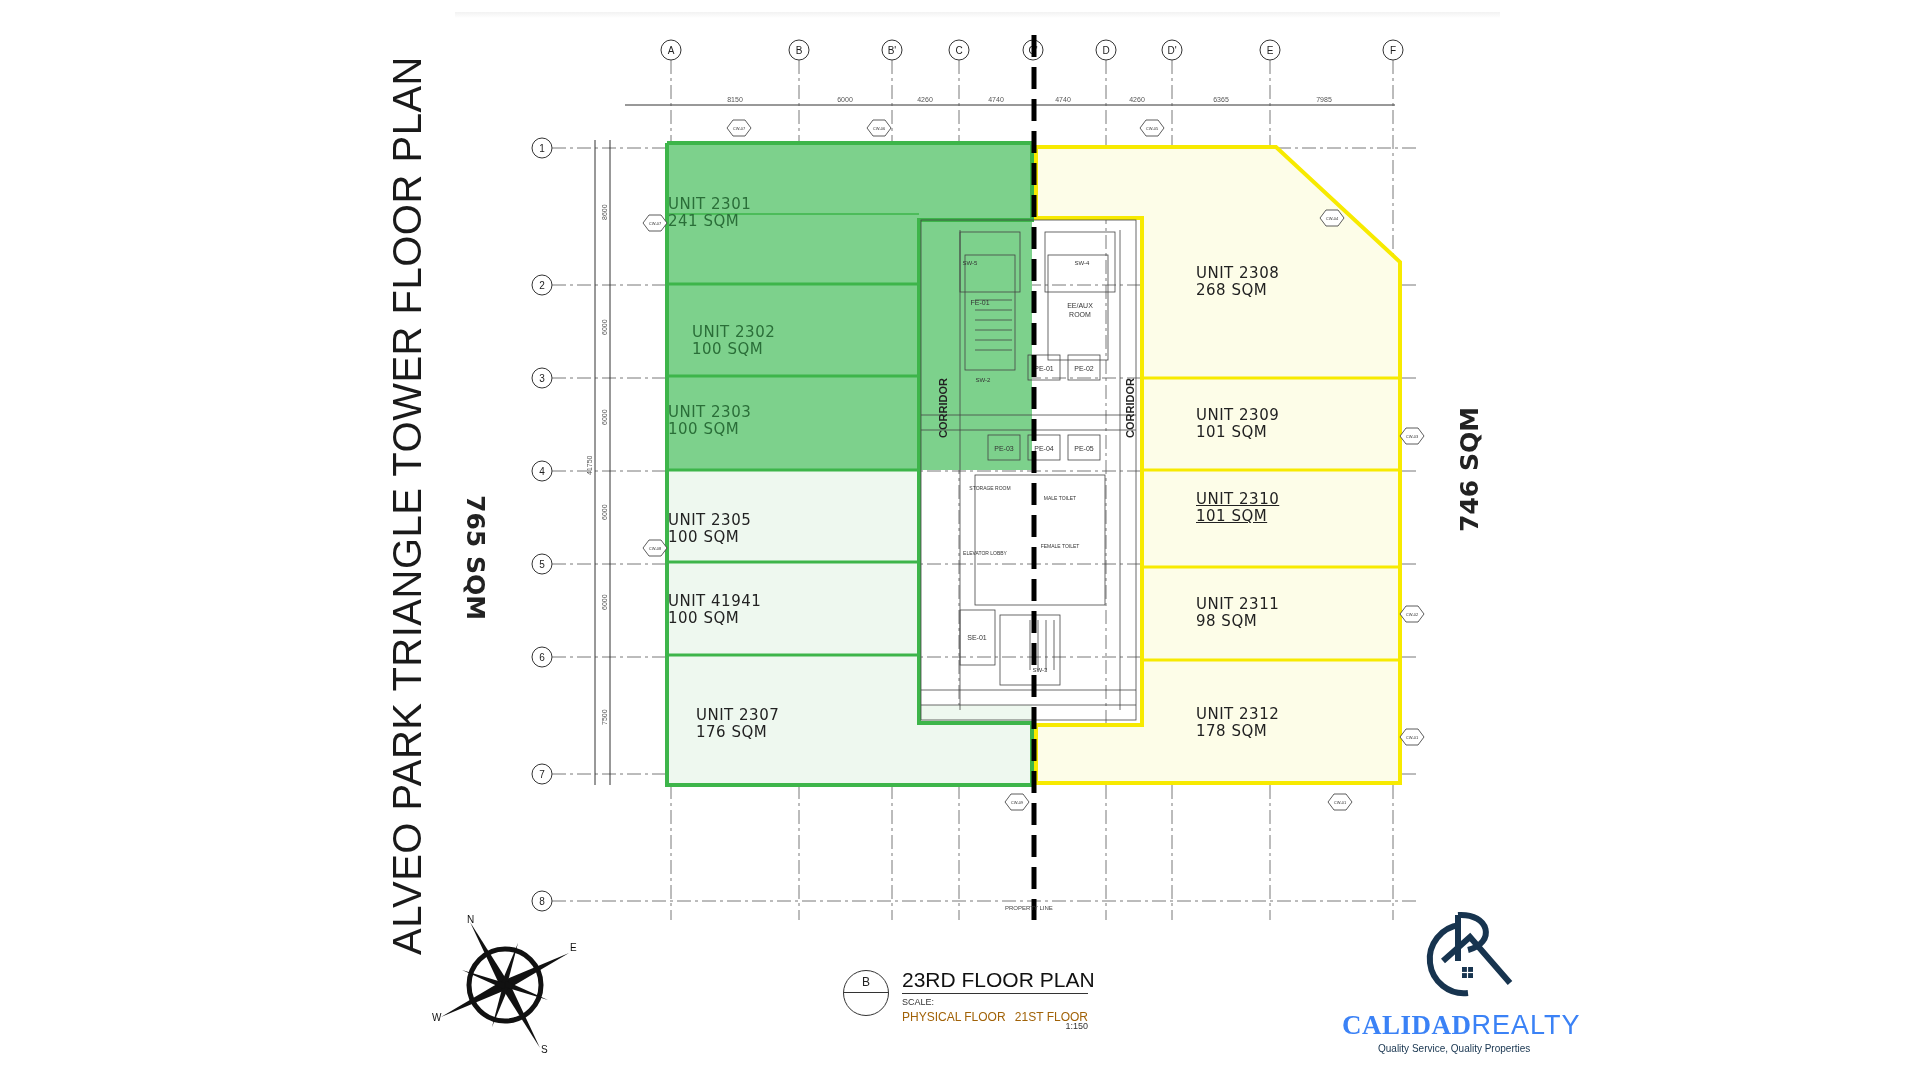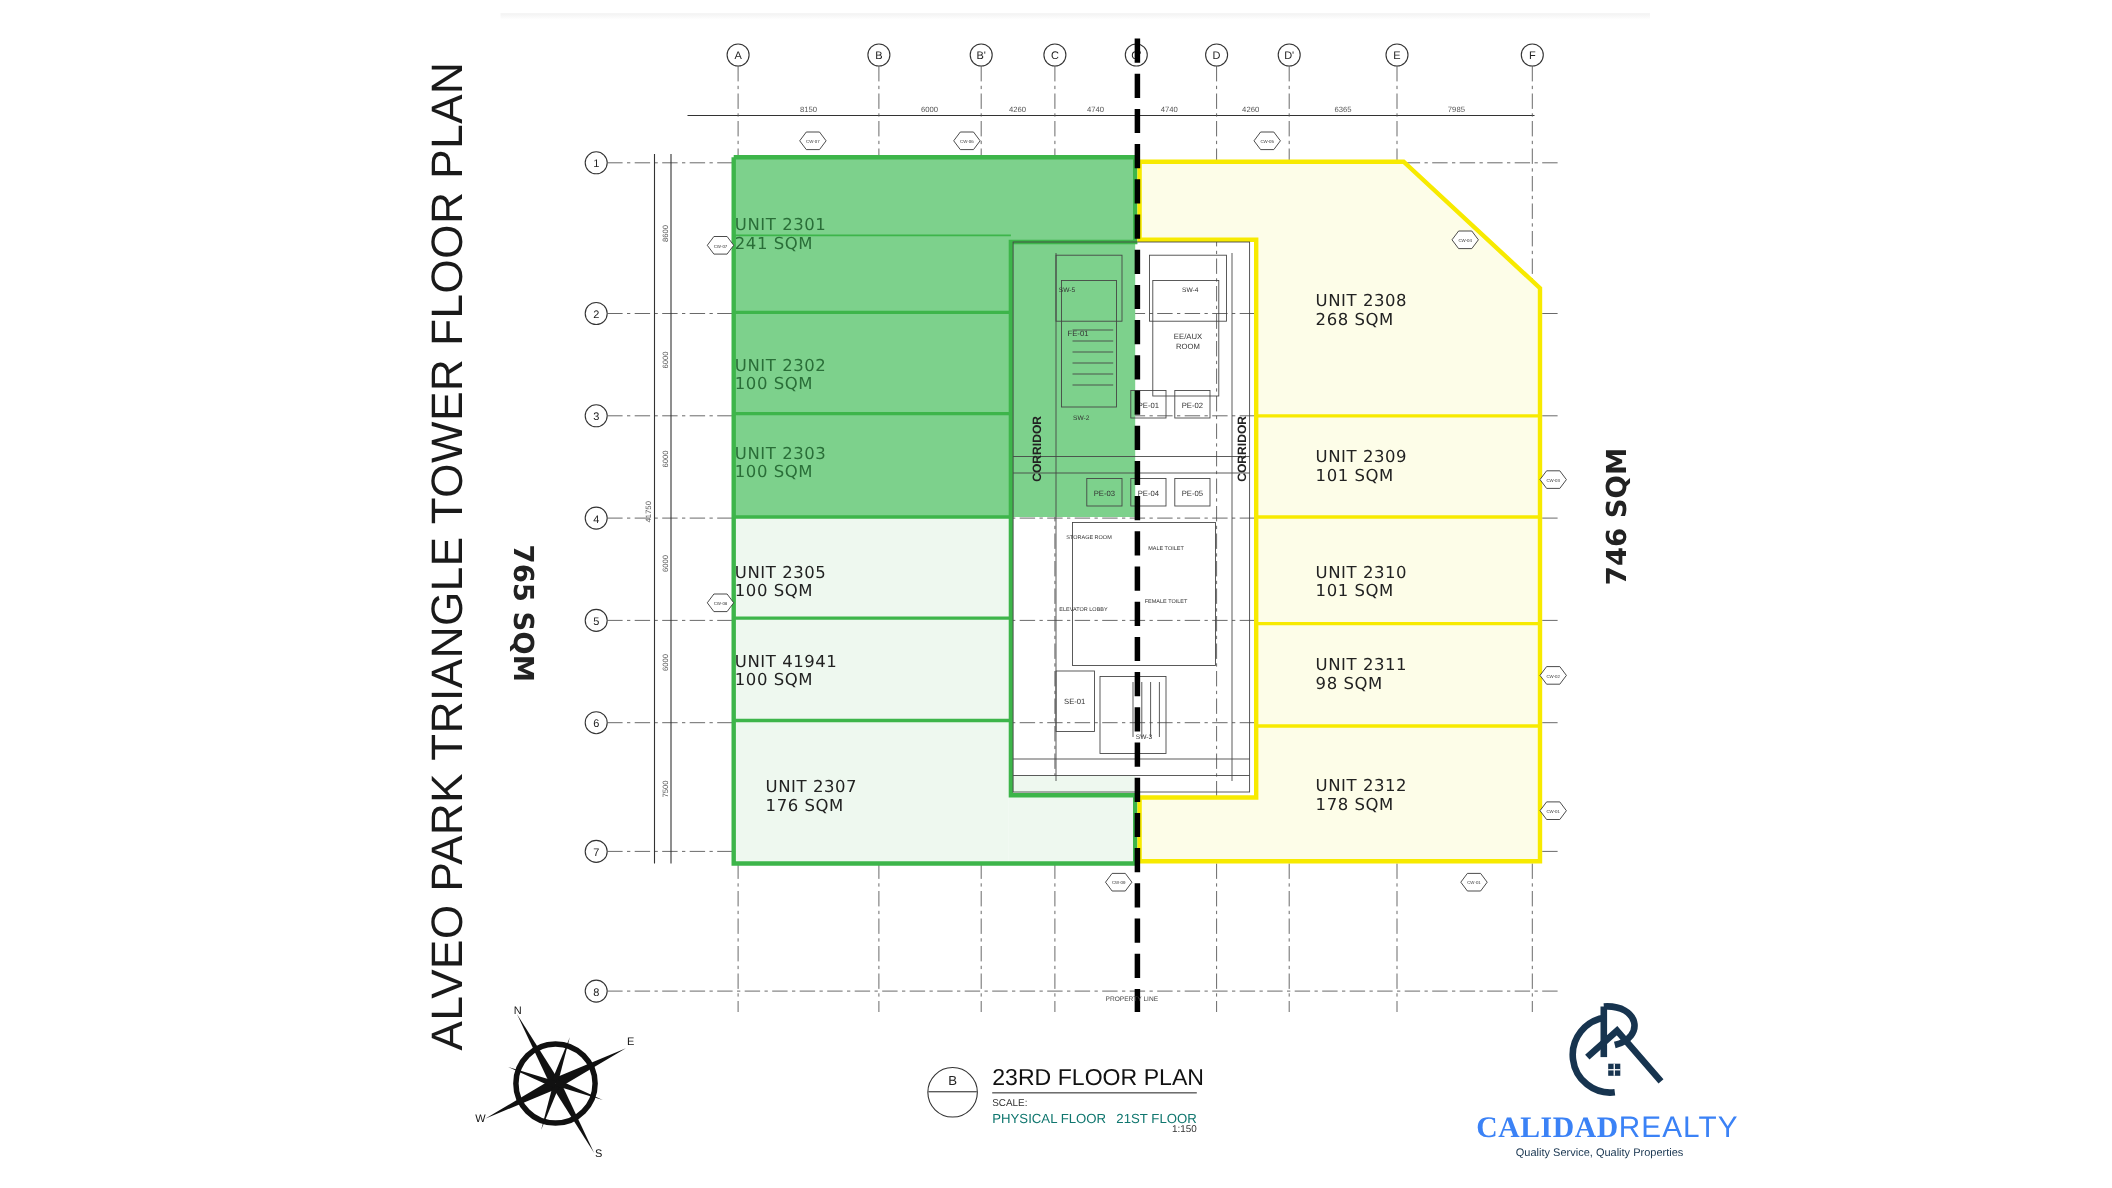--- a/index.html
+++ b/index.html
@@ -8,21 +8,21 @@
   .title-vert{position:absolute;left:385px;top:955px;transform-origin:0 0;transform:rotate(-90deg);font-size:40px;letter-spacing:0.5px;color:#1a1a1a;white-space:nowrap;font-family:"Liberation Sans",sans-serif;}
   .area-left{position:absolute;left:490px;top:495px;transform-origin:0 0;transform:rotate(90deg);font-size:25px;font-weight:bold;white-space:nowrap;font-family:"DejaVu Sans",sans-serif;}
   .area-right{position:absolute;left:1455px;top:532px;transform-origin:0 0;transform:rotate(-90deg);font-size:25px;font-weight:bold;white-space:nowrap;font-family:"DejaVu Sans",sans-serif;}
   svg text{font-family:"Liberation Sans",sans-serif;}
   .unit-label{position:absolute;text-align:left;font-family:"DejaVu Sans",sans-serif;font-size:15px;line-height:17px;letter-spacing:0.5px;color:#222;width:150px;}
   .unit-label.green{color:#2a6e38;}
   .plan-title{position:absolute;left:902px;top:968px;font-size:21px;color:#111;text-align:right;}
   .plan-rule{position:absolute;left:902px;top:993px;width:186px;height:1px;background:#333;}
   .plan-scale{position:absolute;left:902px;top:997px;font-size:9px;color:#333;width:186px;}
   .plan-scale span.r{position:absolute;right:0;top:0;margin-top:24px;}
-  .plan-phys{position:absolute;left:902px;top:1010px;font-size:12px;color:#0f766e;width:186px;}
+  .plan-phys{position:absolute;left:902px;top:1010px;font-size:12px;color:#a16207;width:186px;}
   .plan-phys span.r{position:absolute;right:0;top:0;}
   .plan-bubble{position:absolute;left:843px;top:970px;width:44px;height:44px;border:1px solid #333;border-radius:50%;}
   .plan-bubble:after{content:"";position:absolute;left:0;right:0;top:21px;height:1px;background:#333;}
   .plan-bubble span{position:absolute;top:4px;left:0;right:0;text-align:center;font-size:12px;}
   .logo-word{position:absolute;left:1342px;top:1010px;font-size:27px;color:#3b82f6;white-space:nowrap;}
   .logo-word b{font-family:"Liberation Serif",serif;font-weight:bold;letter-spacing:0.5px;}
   .logo-word span{font-family:"Liberation Sans",sans-serif;font-weight:normal;letter-spacing:1px;}
   .logo-tag{position:absolute;left:1378px;top:1043px;font-size:10px;color:#17344f;white-space:nowrap;text-align:center;}
   .compass-letter{position:absolute;font-size:10px;color:#111;}
   .corridor{position:absolute;transform-origin:0 0;transform:rotate(-90deg);font-size:11px;font-weight:bold;white-space:nowrap;}
@@ -252,21 +252,21 @@
     <rect x="2" y="12" width="11" height="11" fill="#17344f" stroke="none"></rect>
     <line x1="7.5" y1="12" x2="7.5" y2="23" stroke="#fff" stroke-width="1.2"></line>
     <line x1="2" y1="17.5" x2="13" y2="17.5" stroke="#fff" stroke-width="1.2"></line>
   </g>
 </svg>
 
 <div class="unit-label green" style="left:668px;top:196px;">
   <div>UNIT 2301</div>
   <div>241 SQM</div>
 </div>
-<div class="unit-label green" style="left:668px;top:324px;">
+<div class="unit-label green" style="left:692px;top:324px;">
   <div>UNIT 2302</div>
   <div>100 SQM</div>
 </div>
 <div class="unit-label green" style="left:668px;top:404px;">
   <div>UNIT 2303</div>
   <div>100 SQM</div>
 </div>
 <div class="unit-label" style="left:668px;top:512px;">
   <div>UNIT 2305</div>
   <div>100 SQM</div>
@@ -280,21 +280,21 @@
   <div>176 SQM</div>
 </div>
 <div class="unit-label" style="left:1196px;top:265px;">
   <div>UNIT 2308</div>
   <div>268 SQM</div>
 </div>
 <div class="unit-label" style="left:1196px;top:407px;">
   <div>UNIT 2309</div>
   <div>101 SQM</div>
 </div>
-<div class="unit-label" style="left:1196px;top:512px;">
+<div class="unit-label" style="left:1196px;top:491px;text-decoration:underline;">
   <div>UNIT 2310</div>
   <div>101 SQM</div>
 </div>
 <div class="unit-label" style="left:1196px;top:596px;">
   <div>UNIT 2311</div>
   <div>98 SQM</div>
 </div>
 <div class="unit-label" style="left:1196px;top:706px;">
   <div>UNIT 2312</div>
   <div>178 SQM</div>

